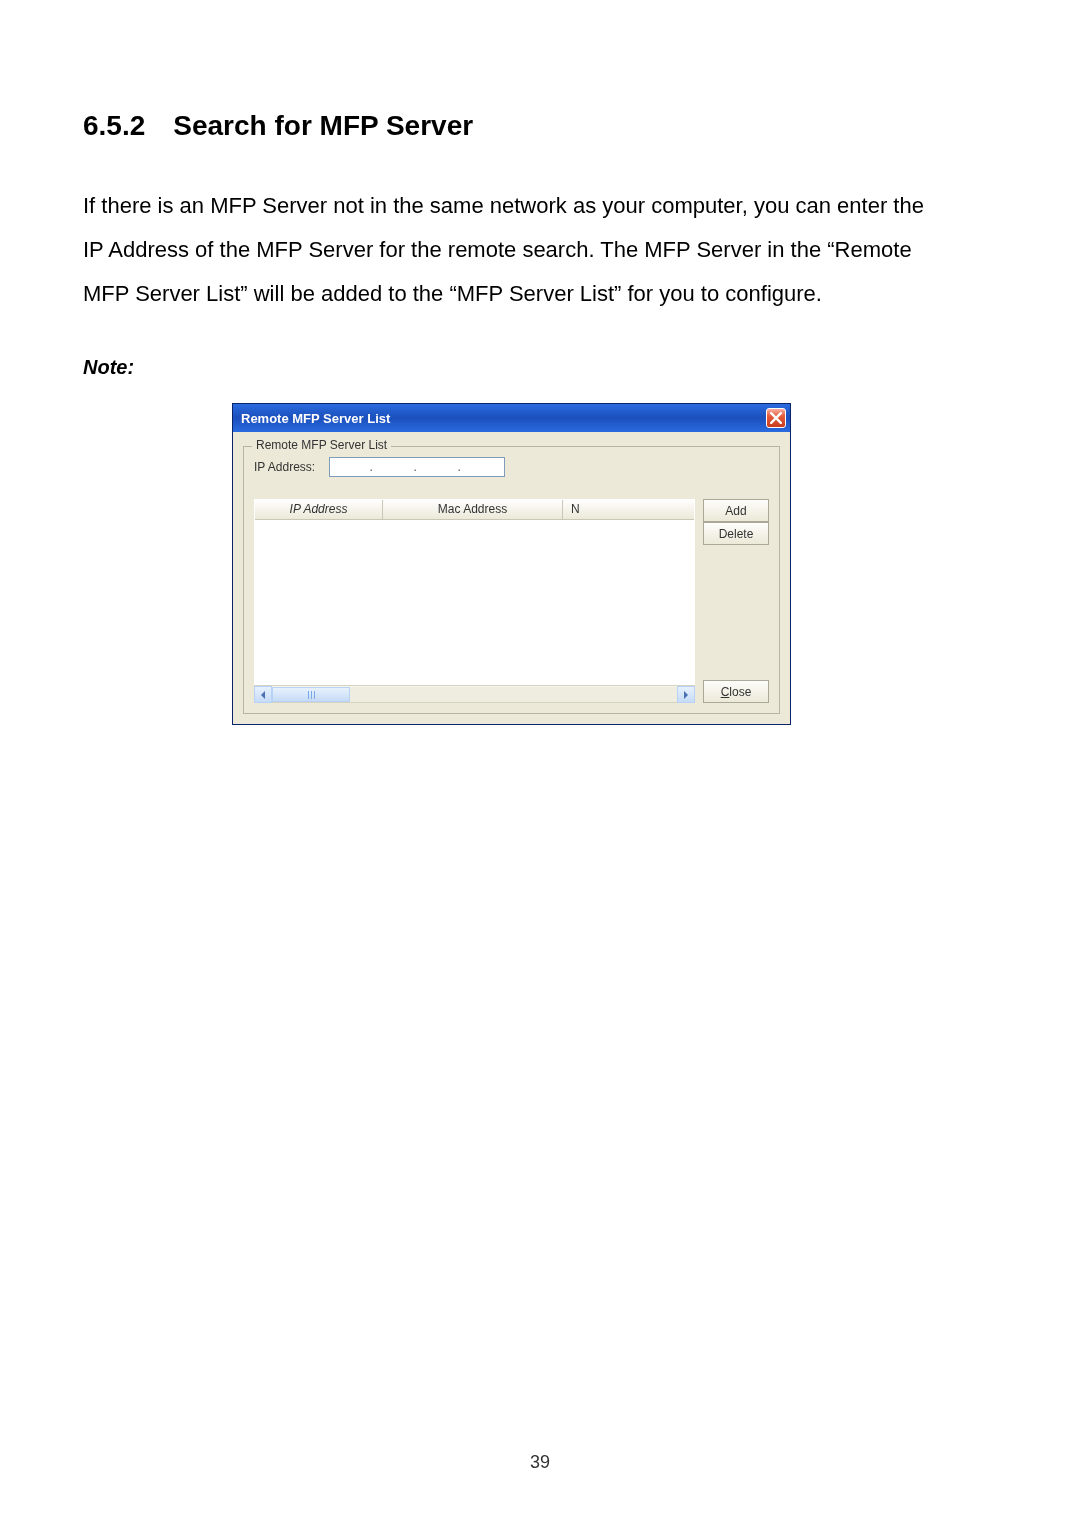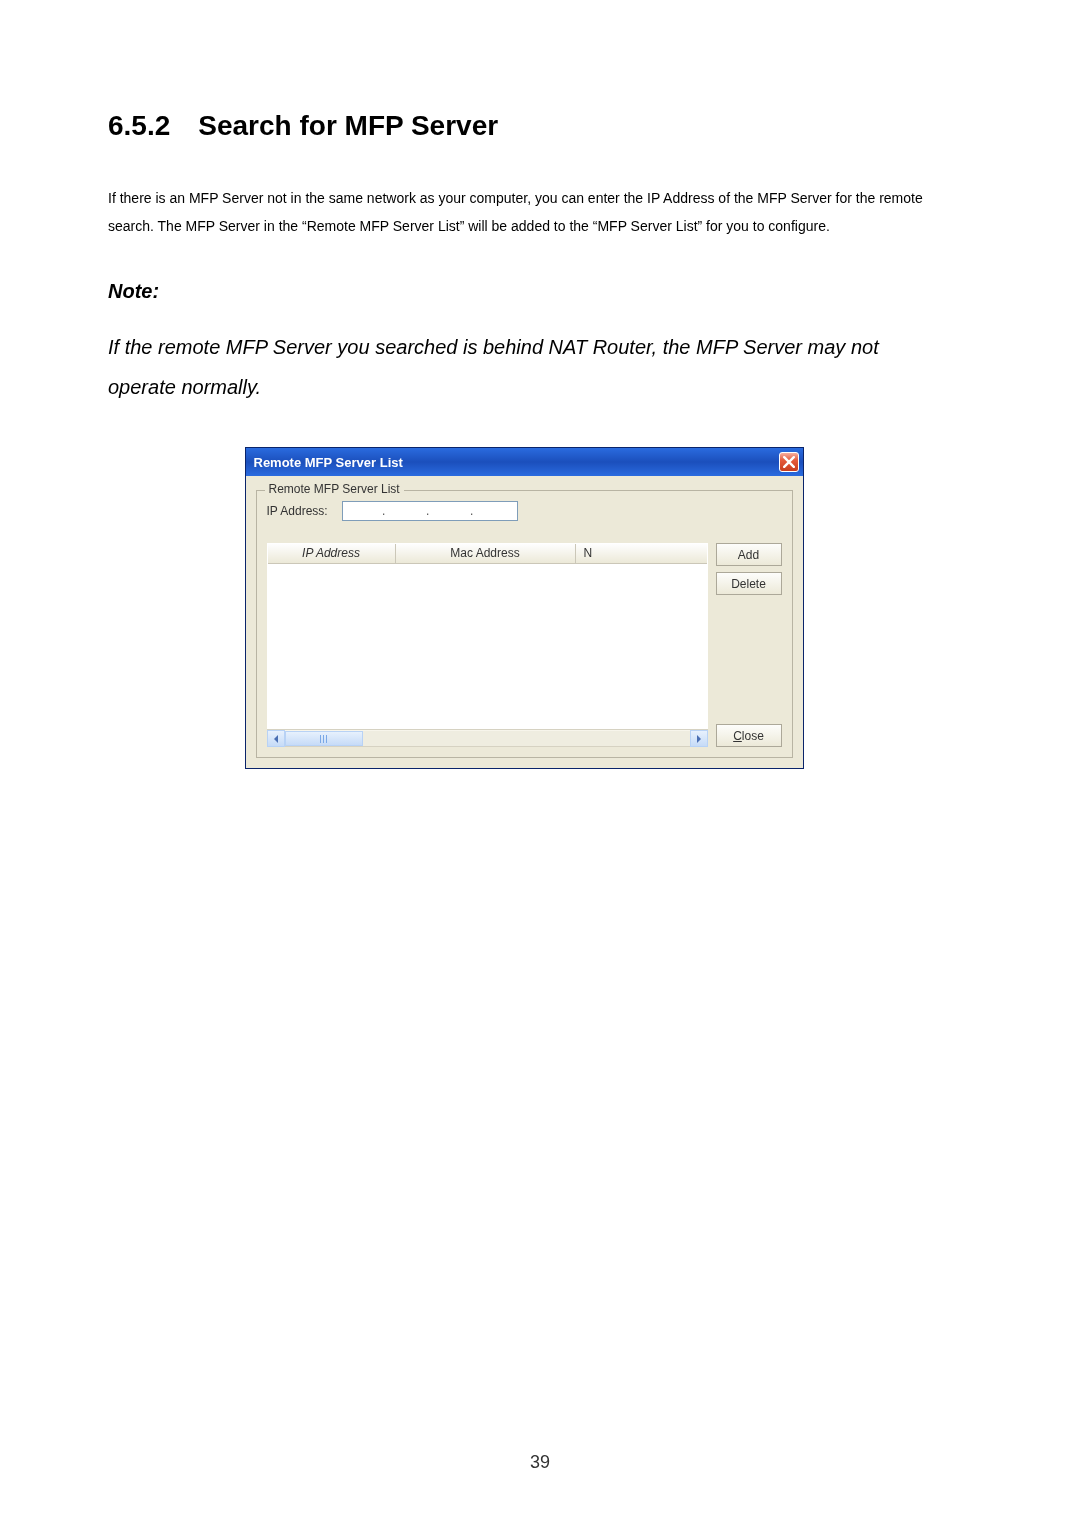--- a/index.html
+++ b/index.html
@@ -6,34 +6,34 @@
   html, body {
     width: 1080px;
     height: 1528px;
     background: #ffffff;
     font-family: Arial, Helvetica, sans-serif;
     color: #000;
   }
   .page {
     width: 1080px;
     height: 1528px;
-    padding: 110px 140px 0 108px;
+    padding: 110px 140px 0 83px;
     position: relative;
   }
   .heading {
     font-size: 28px;
     font-weight: bold;
     margin-bottom: 42px;
   }
   .heading .num {
     display: inline-block;
     margin-right: 28px;
   }
   .body-text {
-    font-size: 14px;
+    font-size: 22px;
     line-height: 2.0;
     margin-bottom: 40px;
   }
   .note-label {
     font-size: 20px;
     font-style: italic;
     font-weight: bold;
     margin-bottom: 24px;
   }
   .note-text {
@@ -200,21 +200,20 @@
     gap: 2px;
     cursor: pointer;
   }
   .hscroll .thumb .grip {
     width: 1px; height: 8px; background: #7aa8e6;
   }
   .btn-col {
     width: 66px;
     display: flex;
     flex-direction: column;
-    gap: 6px;
   }
   .btn {
     height: 23px;
     background: linear-gradient(to bottom, #fdfdfb 0%, #ece9d8 100%);
     border: 1px solid #aca899;
     font-size: 12px;
     display: flex;
     align-items: center;
     justify-content: center;
     cursor: pointer;
@@ -235,21 +234,20 @@
 <body>
 
 <div class="page">
   <div class="heading">
     <span class="num">6.5.2</span><span>Search for MFP Server</span>
   </div>
 
   <p class="body-text">If there is an MFP Server not in the same network as your computer, you can enter the IP Address of the MFP Server for the remote search. The MFP Server in the “Remote MFP Server List” will be added to the “MFP Server List” for you to configure.</p>
 
   <p class="note-label">Note:</p>
-  <p class="note-text">If the remote MFP Server you searched is behind NAT Router, the MFP Server may not operate normally.</p>
 
   <div class="dialog-wrap">
     <div class="dialog">
       <div class="titlebar">
         <span class="title">Remote MFP Server List</span>
         <div class="close-btn">
           <svg viewBox="0 0 10 10">
               <path d="M1 1 L9 9 M9 1 L1 9" stroke="#fff" stroke-width="2" stroke-linecap="round"></path>
             </svg>
         </div>

